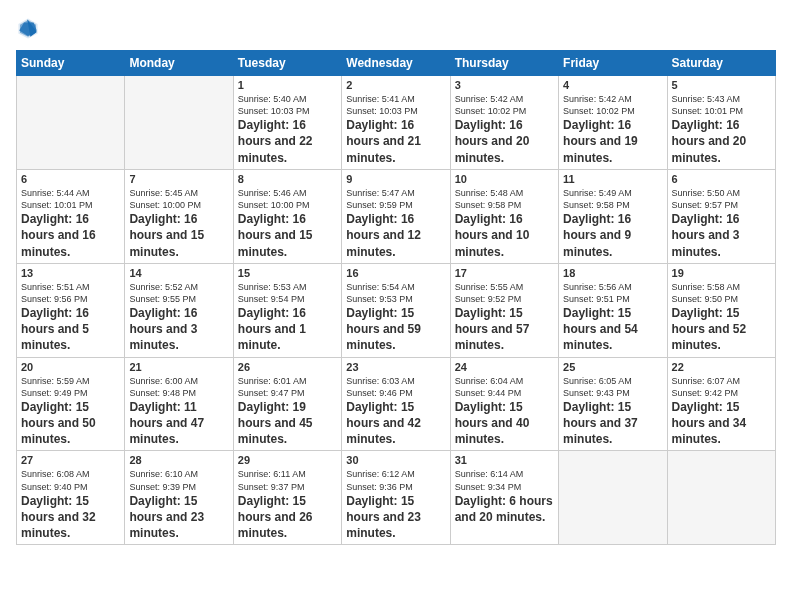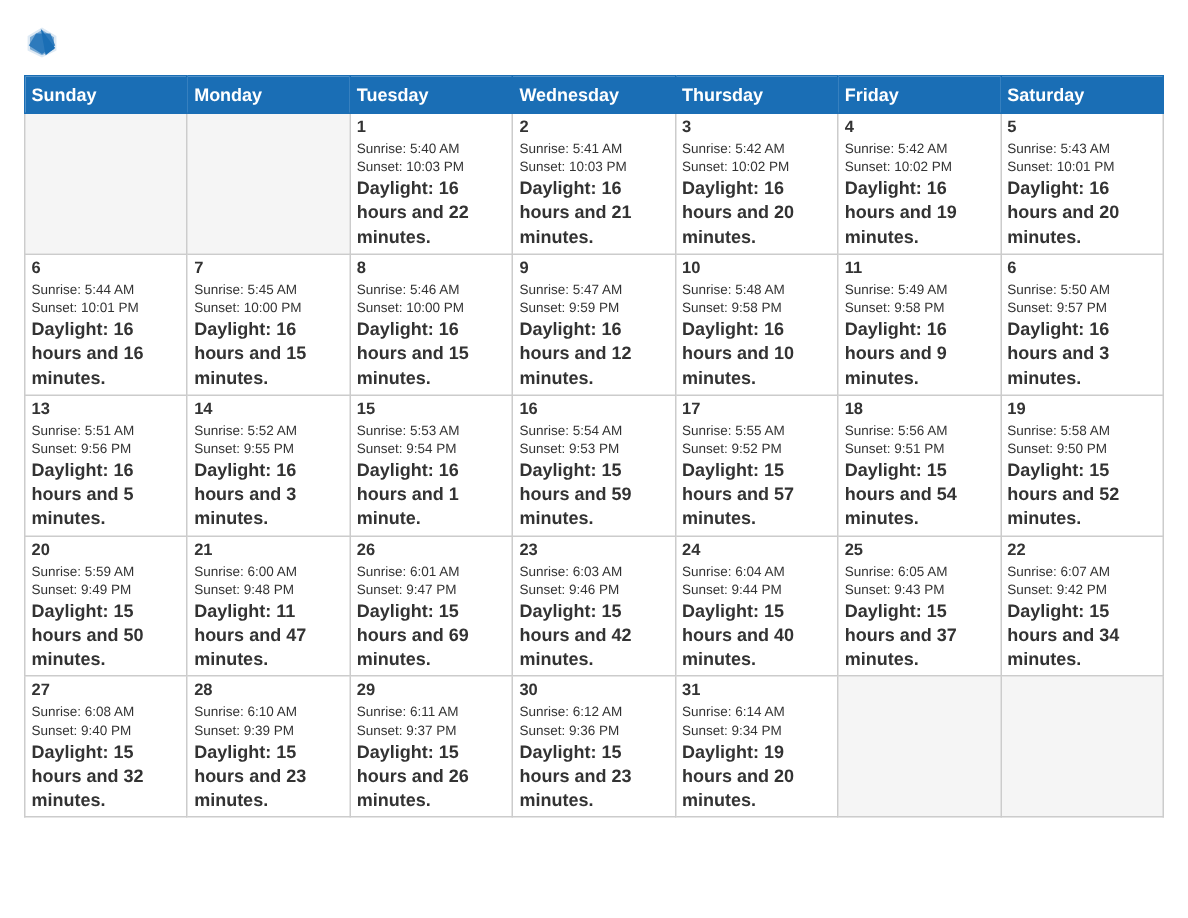--- a/index.html
+++ b/index.html
@@ -218,21 +218,21 @@
           <td>
             <div class="day-number">20</div>
             <div class="day-info">Sunrise: 5:59 AM<br>Sunset: 9:49 PM<br><span class="daylight-label">Daylight: 15 hours and 50 minutes.</span></div>
           </td>
           <td>
             <div class="day-number">21</div>
             <div class="day-info">Sunrise: 6:00 AM<br>Sunset: 9:48 PM<br><span class="daylight-label">Daylight: 11 hours and 47 minutes.</span></div>
           </td>
           <td>
             <div class="day-number">26</div>
-            <div class="day-info">Sunrise: 6:01 AM<br>Sunset: 9:47 PM<br><span class="daylight-label">Daylight: 15 hours and 69 minutes.</span></div>
+            <div class="day-info">Sunrise: 6:01 AM<br>Sunset: 9:47 PM<br><span class="daylight-label">Daylight: 19 hours and 45 minutes.</span></div>
           </td>
           <td>
             <div class="day-number">23</div>
             <div class="day-info">Sunrise: 6:03 AM<br>Sunset: 9:46 PM<br><span class="daylight-label">Daylight: 15 hours and 42 minutes.</span></div>
           </td>
           <td>
             <div class="day-number">24</div>
             <div class="day-info">Sunrise: 6:04 AM<br>Sunset: 9:44 PM<br><span class="daylight-label">Daylight: 15 hours and 40 minutes.</span></div>
           </td>
           <td>
@@ -256,20 +256,20 @@
           <td>
             <div class="day-number">29</div>
             <div class="day-info">Sunrise: 6:11 AM<br>Sunset: 9:37 PM<br><span class="daylight-label">Daylight: 15 hours and 26 minutes.</span></div>
           </td>
           <td>
             <div class="day-number">30</div>
             <div class="day-info">Sunrise: 6:12 AM<br>Sunset: 9:36 PM<br><span class="daylight-label">Daylight: 15 hours and 23 minutes.</span></div>
           </td>
           <td>
             <div class="day-number">31</div>
-            <div class="day-info">Sunrise: 6:14 AM<br>Sunset: 9:34 PM<br><span class="daylight-label">Daylight: 19 hours and 20 minutes.</span></div>
+            <div class="day-info">Sunrise: 6:14 AM<br>Sunset: 9:34 PM<br><span class="daylight-label">Daylight: 6 hours and 20 minutes.</span></div>
           </td>
           <td class="empty"></td>
           <td class="empty"></td>
         </tr>
       </tbody>
   </table>
 </div>
 
 </body></html>

